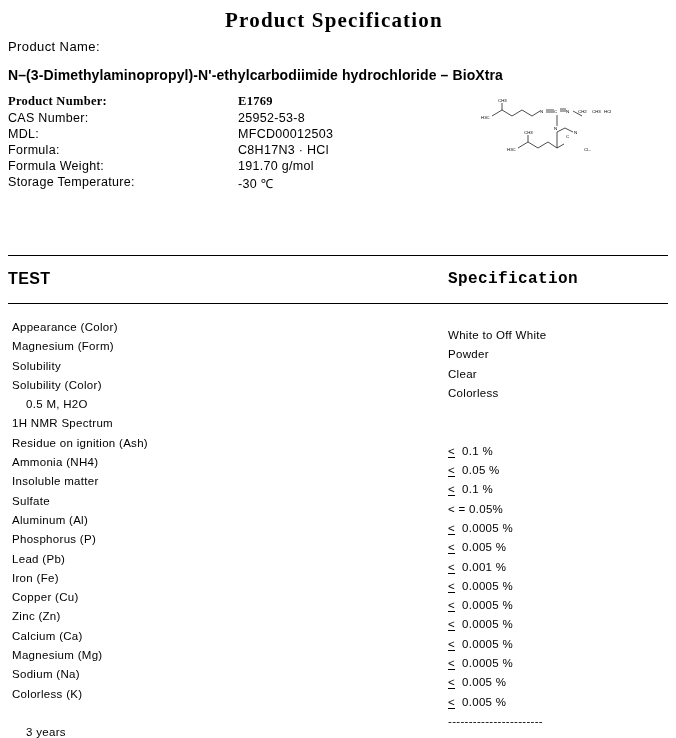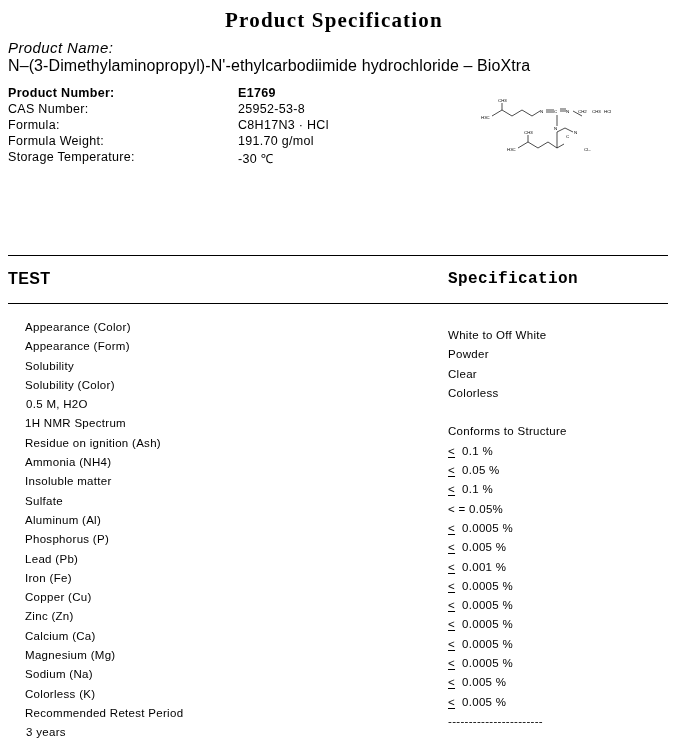--- a/index.html
+++ b/index.html
@@ -28,28 +28,28 @@
     font-weight: bold;
     letter-spacing: 1.2px;
     margin: 8px 8px 6px 0;
     font-family: "Liberation Serif", serif;
   }
   .header-block {
     padding: 0 8px;
     font-size: 12.5px;
   }
   .prod-name-label {
-    font-size: 15px;
+    font-size: 13px;
     letter-spacing: 0.4px;
-    font-style: italic;
   }
   .prod-name-value {
-    font-size: 16px;
+    font-size: 14px;
     letter-spacing: 0.1px;
-    margin-top: 1px;
+    margin-top: 13px;
+    font-weight: bold;
   }
   .info-table {
     margin-top: 10px;
     border-collapse: collapse;
     font-size: 12.5px;
   }
   .info-table td {
     padding: 1px 0;
     vertical-align: top;
     white-space: nowrap;
@@ -57,20 +57,21 @@
   .info-label {
     width: 230px;
     letter-spacing: 0.3px;
   }
   .info-value {
     width: 210px;
     letter-spacing: 0.3px;
   }
   .bold {
     font-weight: bold;
+    font-family: Liberation Serif, serif;
   }
   .structure {
     position: absolute;
     top: 88px;
     left: 478px;
     width: 145px;
     height: 82px;
   }
   .divider {
     position: absolute;
@@ -102,21 +103,21 @@
     font-size: 11.5px;
   }
   .row {
     position: relative;
     height: 19.3px;
     line-height: 19.3px;
     white-space: nowrap;
   }
   .row .test {
     position: absolute;
-    left: 17px;
+    left: 4px;
     top: 0;
     letter-spacing: 0.3px;
   }
   .row .test.indent {
     left: 18px;
   }
   .row .spec {
     position: absolute;
     left: 440px;
     top: 8px;
@@ -146,20 +147,24 @@
 
     <table class="info-table">
       <tbody>
         <tr>
           <td class="info-label bold">Product  Number:</td>
           <td class="info-value bold">E1769</td>
         </tr>
         <tr>
           <td class="info-label">CAS  Number:</td>
           <td class="info-value">25952-53-8</td>
+        </tr>
+        <tr>
+          <td class="info-label">MDL:</td>
+          <td class="info-value">MFCD00012503</td>
         </tr>
         <tr>
           <td class="info-label">Formula:</td>
           <td class="info-value">C8H17N3 · HCl</td>
         </tr>
         <tr>
           <td class="info-label">Formula  Weight:</td>
           <td class="info-value">191.70  g/mol</td>
         </tr>
         <tr>
@@ -219,38 +224,37 @@
 
   <div class="divider" style="top:295px;"></div>
 
   <div class="spec-rows">
 
     <div class="row">
       <span class="test">Appearance  (Color)</span>
       <span class="spec">White to Off White</span>
     </div>
     <div class="row">
-      <span class="test">Appearance  (Form)</span>
+      <span class="test">Magnesium  (Form)</span>
       <span class="spec">Powder</span>
     </div>
     <div class="row">
       <span class="test">Solubility</span>
       <span class="spec">Clear</span>
     </div>
     <div class="row">
       <span class="test">Solubility  (Color)</span>
       <span class="spec">Colorless</span>
     </div>
     <div class="row">
       <span class="test indent">0.5  M,  H2O</span>
       <span class="spec"></span>
     </div>
     <div class="row">
       <span class="test">1H NMR Spectrum</span>
-      <span class="spec">Conforms to Structure</span>
     </div>
 
     <div class="row">
       <span class="test">Residue on ignition (Ash)</span>
       <span class="spec"><span class="le">&lt;</span>&nbsp;&nbsp;<span>0.1  %</span></span>
     </div>
     <div class="row">
       <span class="test">Ammonia  (NH4)</span>
       <span class="spec"><span class="le">&lt;</span>&nbsp;&nbsp;<span>0.05  %</span></span>
     </div>
@@ -297,21 +301,20 @@
     <div class="row">
       <span class="test">Sodium  (Na)</span>
       <span class="spec"><span class="le">&lt;</span>&nbsp;&nbsp;<span>0.005  %</span></span>
     </div>
     <div class="row">
       <span class="test">Colorless  (K)</span>
       <span class="spec"><span class="le">&lt;</span>&nbsp;&nbsp;<span>0.005  %</span></span>
     </div>
 
     <div class="row">
-      <span class="test">Recommended  Retest Period</span>
       <span class="spec mono-dash">-----------------------</span>
     </div>
     <div class="row">
       <span class="test indent">3  years</span>
       <span class="spec"></span>
     </div>
 
   </div>
 
 </div>

